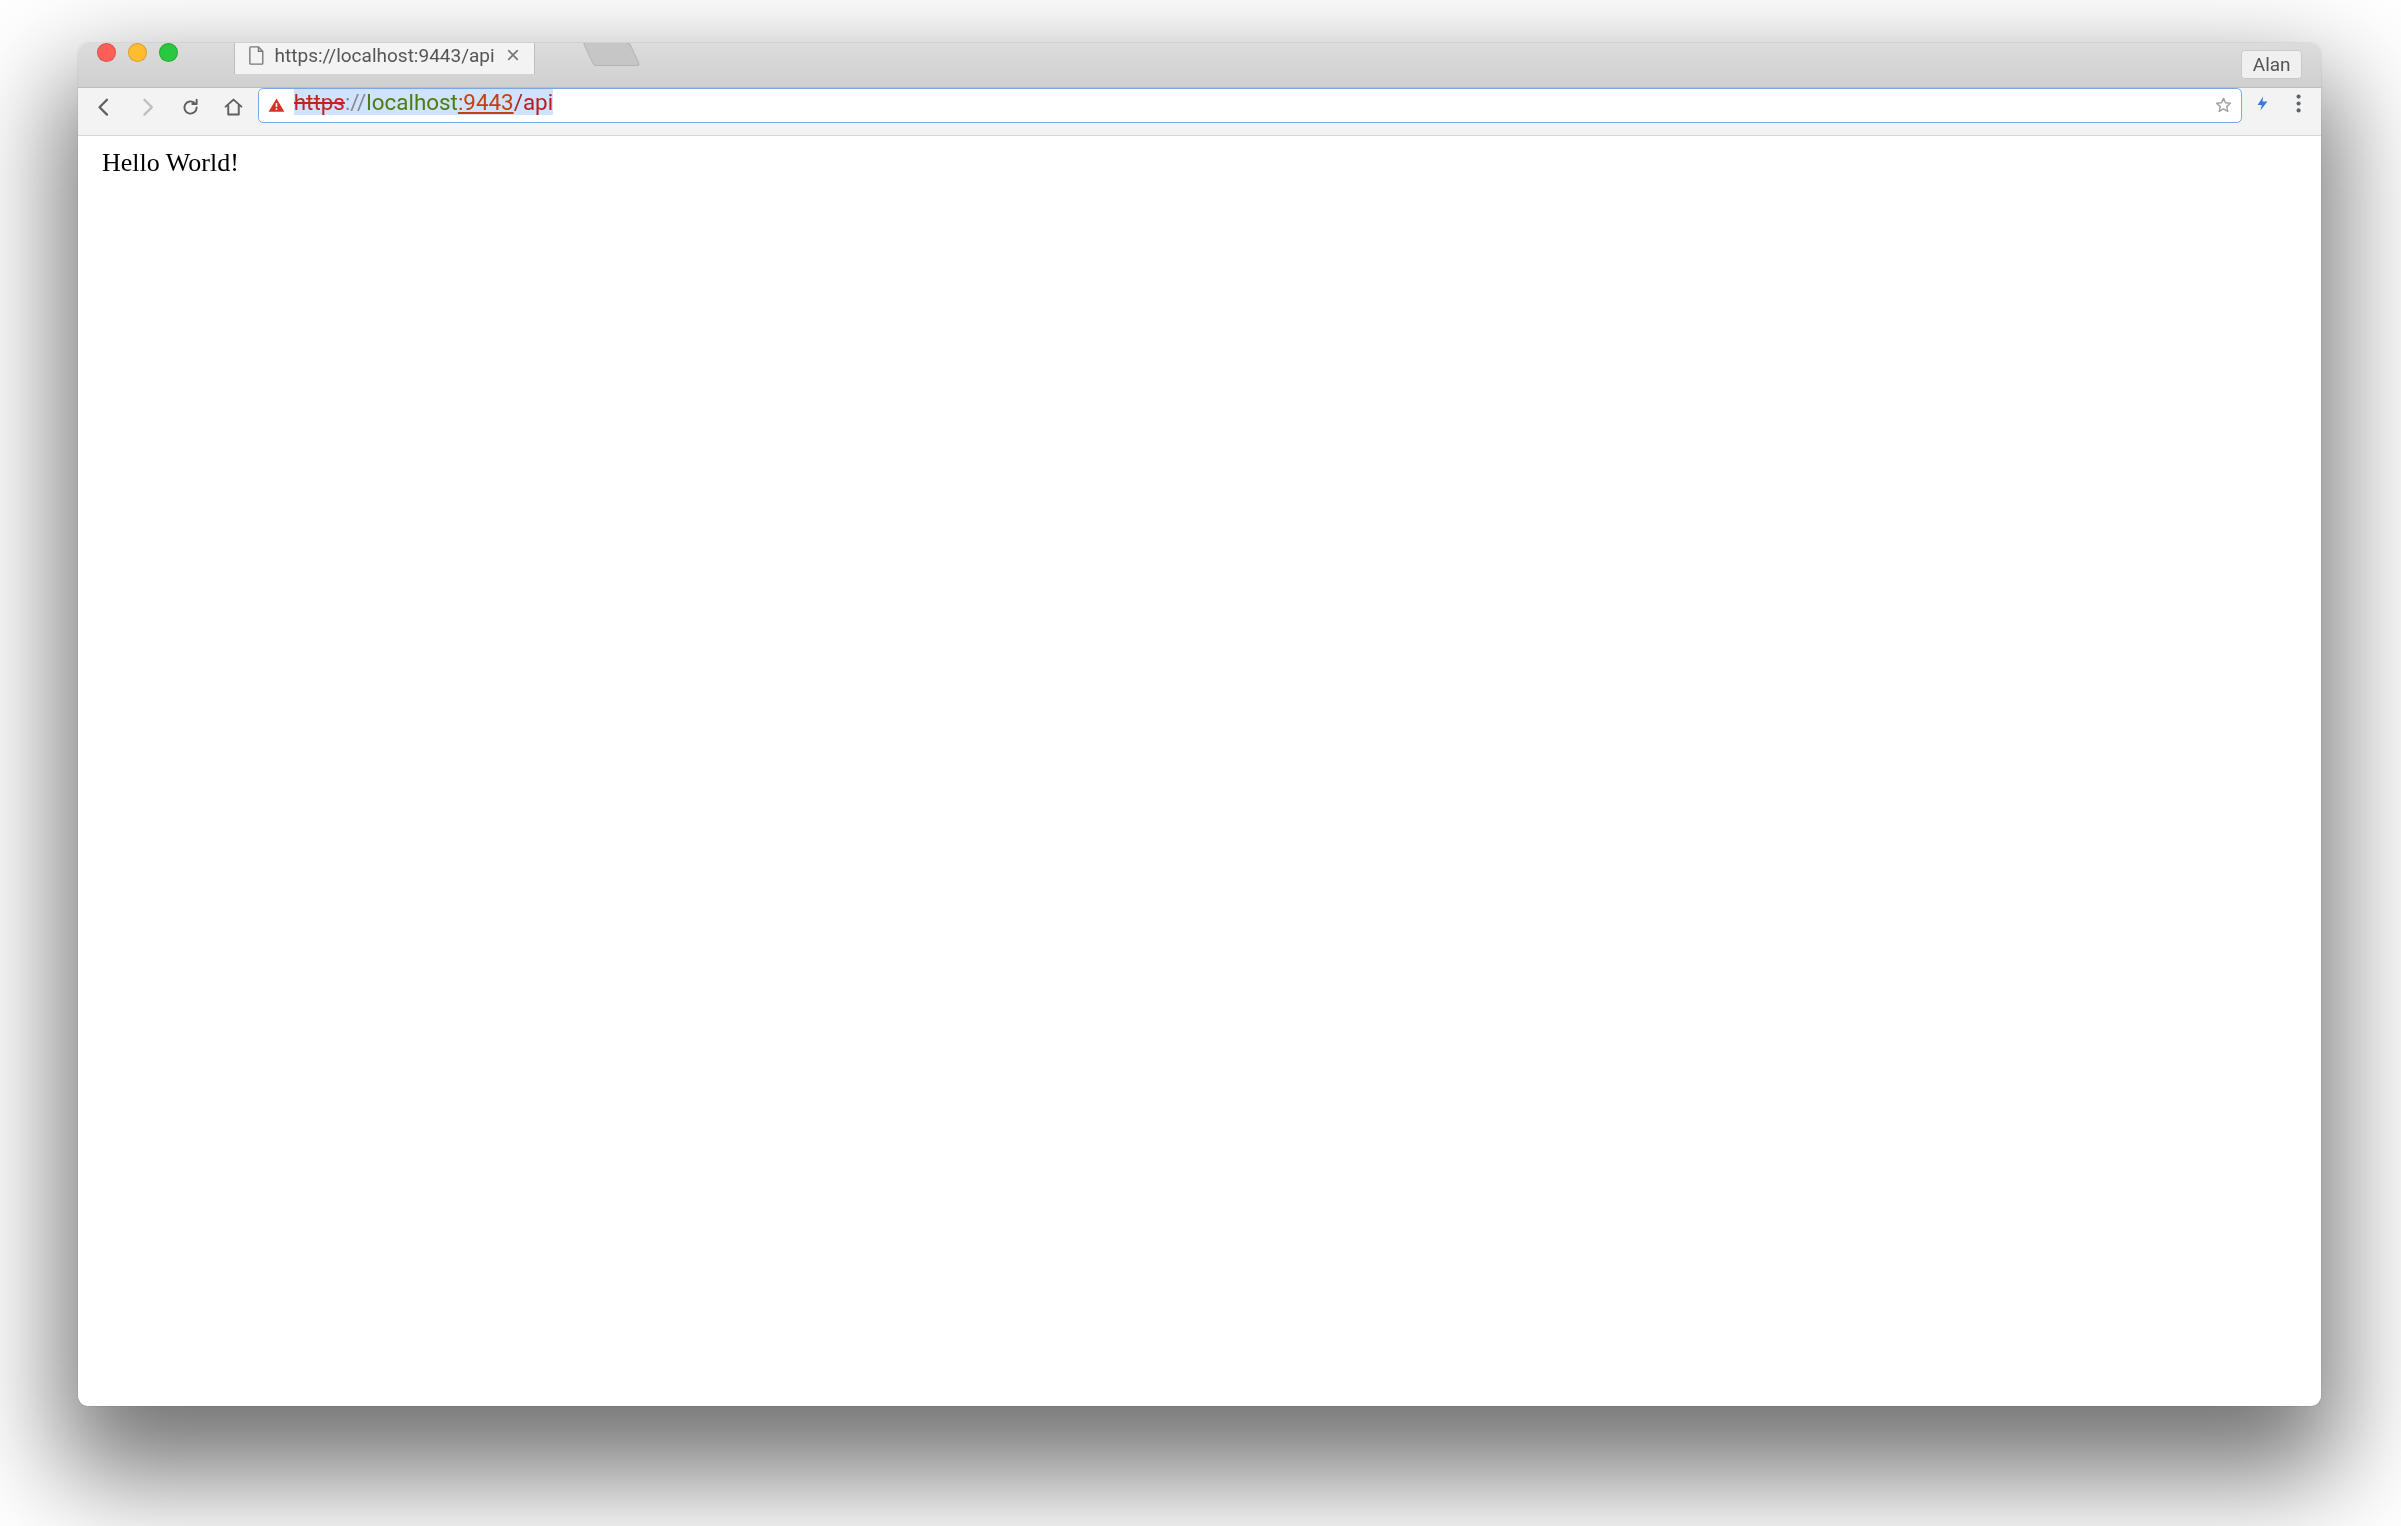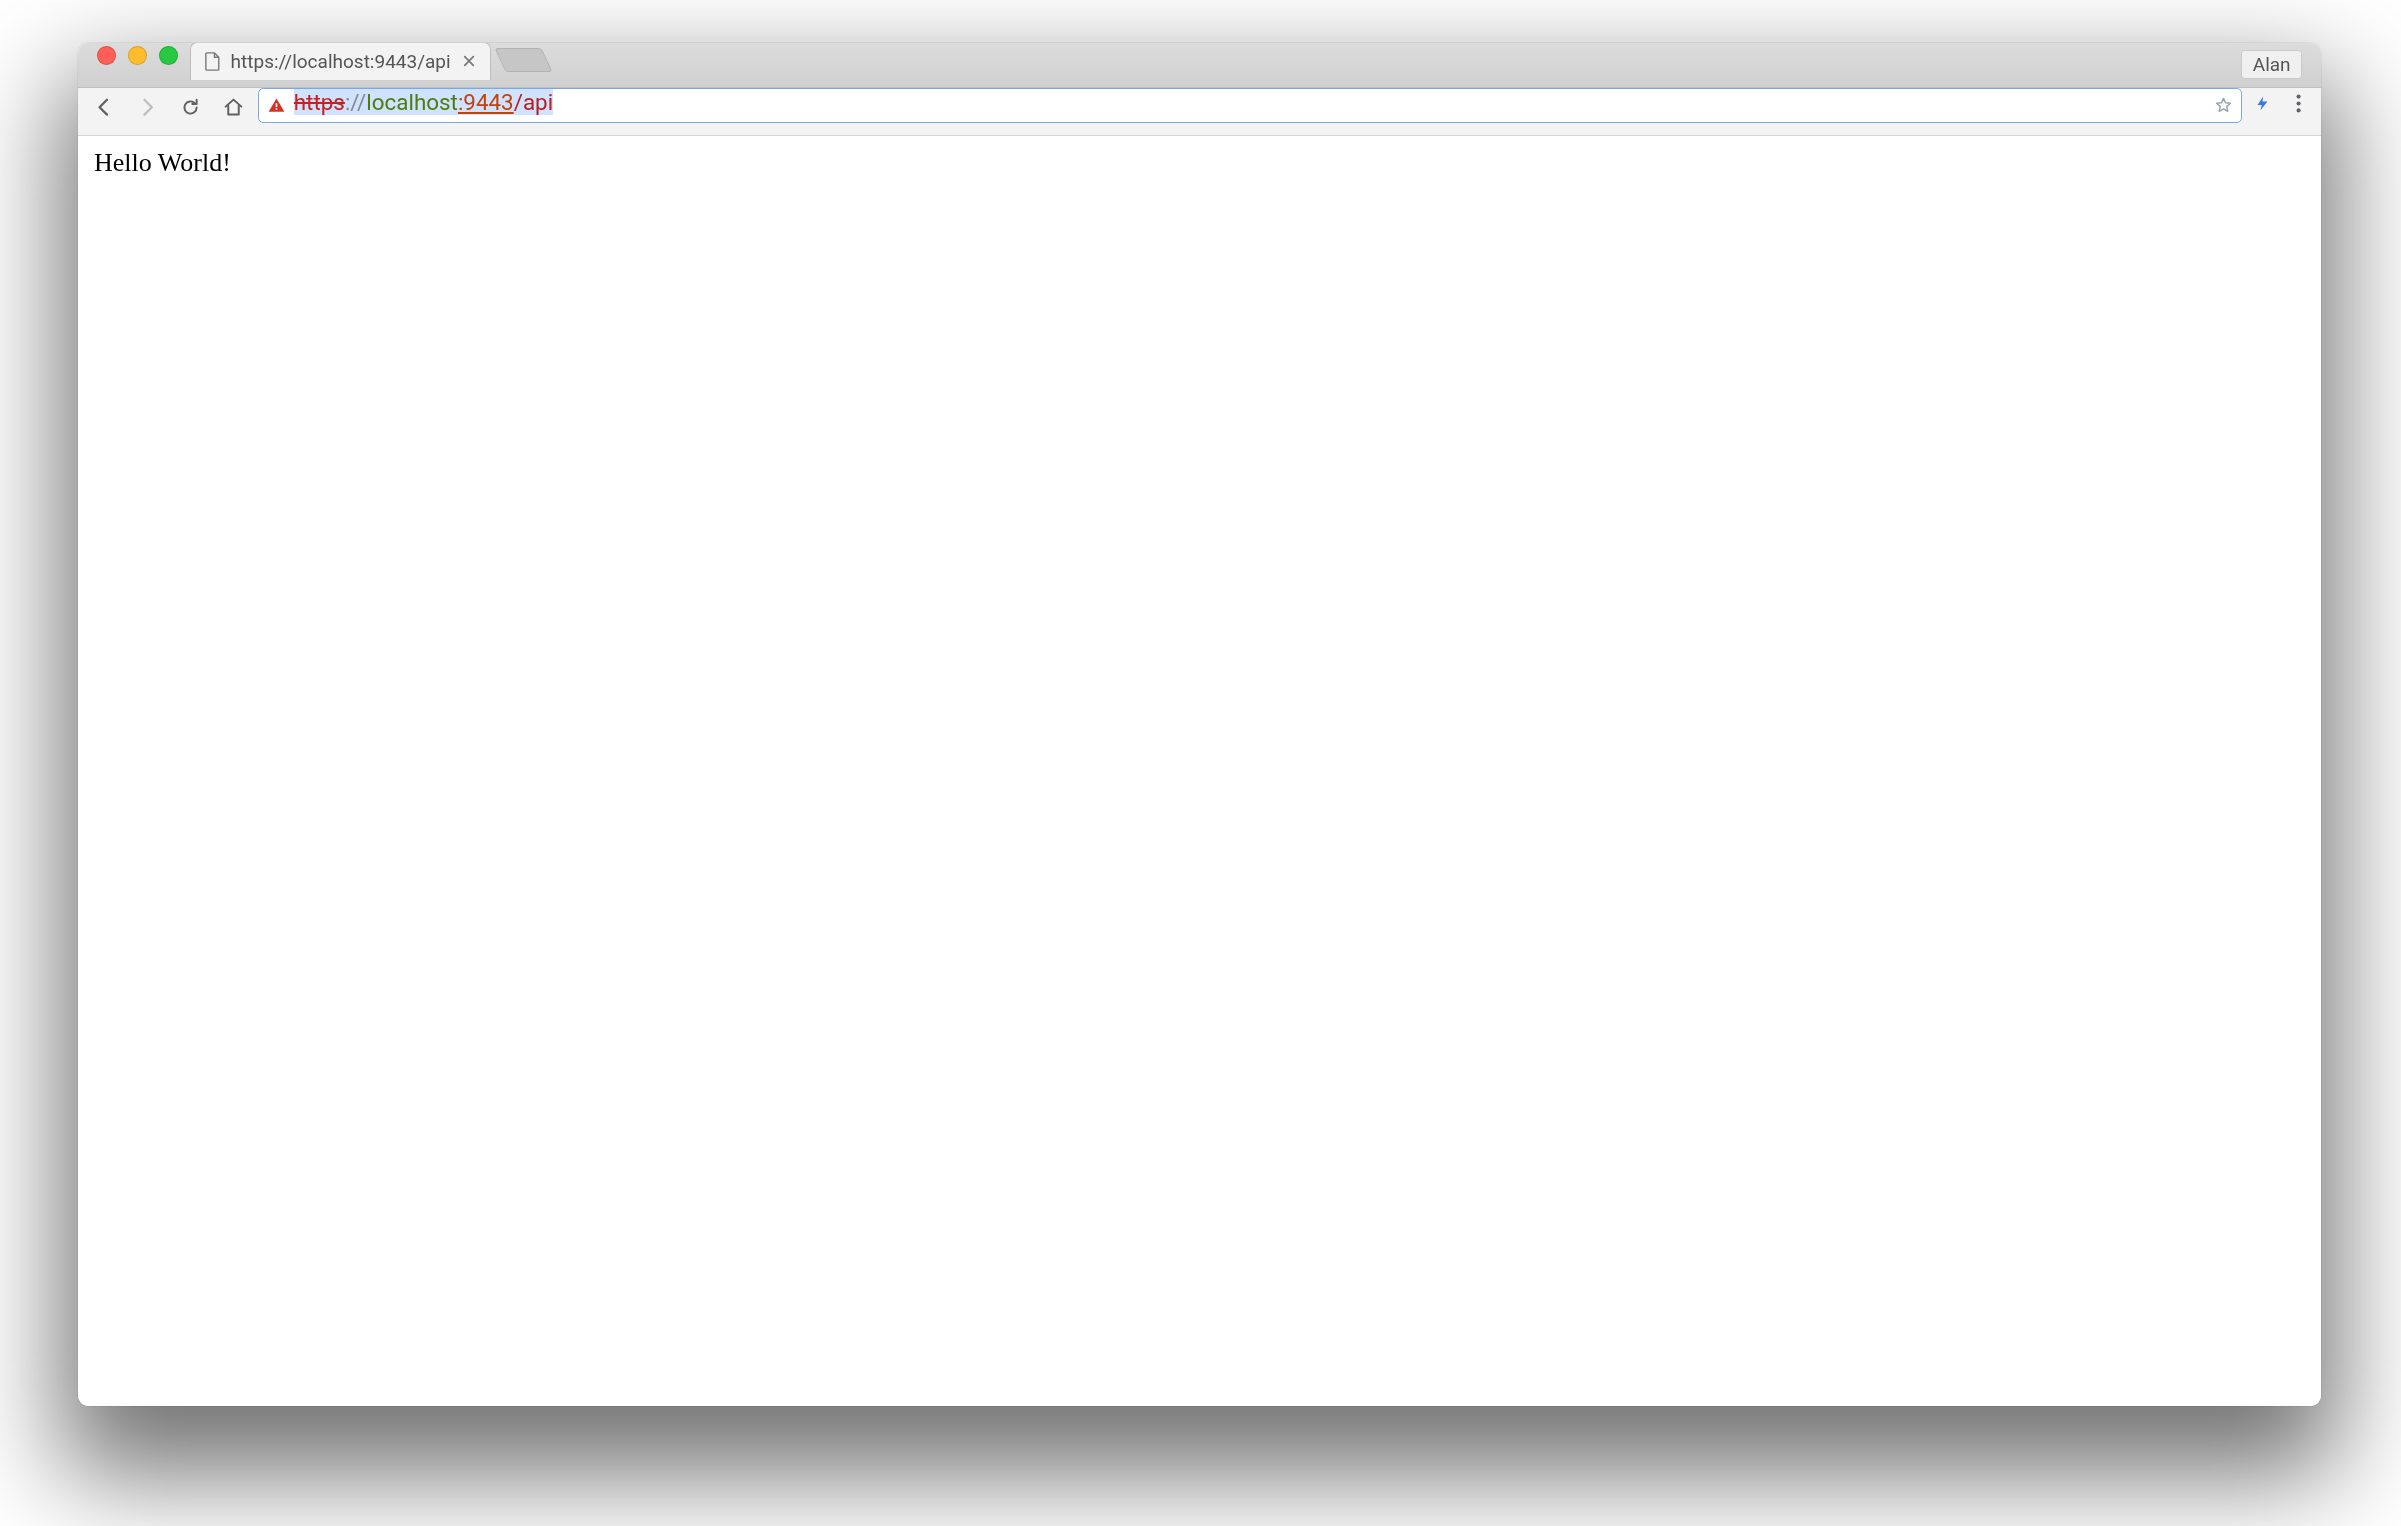--- a/index.html
+++ b/index.html
@@ -26,22 +26,23 @@
     flex-direction: column;
   }
 
   
   .tabstrip {
     height: 45px;
     background: linear-gradient(#dcdcdc, #d0d0d0);
     border-bottom: 0.9px solid #bdbdbd;
     display: flex;
     align-items: flex-end;
-    padding: 0 0 8px 7px;
+    padding: 0 0 14px 7px;
     position: relative;
+    gap: 44px;
   }
   .traffic-lights {
     display: flex;
     align-items: center;
     gap: 12px;
     padding: 0 12px 10.4px 12px;
     align-self: center;
   }
   .tl {
     width: 19px; height: 19px; border-radius: 50%;
@@ -174,21 +175,21 @@
   
   .content {
     flex: 1 1 auto;
     overflow: auto;
     background: #fff;
   }
   .plain-body {
     font-family: "Times New Roman", Times, serif;
     font-size: 26px;
     color: #000;
-    padding: 12px 16px;
+    padding: 12px 24px;
   }
 
   
   svg { display: block; }
 </style>
 </head>
 <body>
 
 <div class="stage">
   <div class="window">

